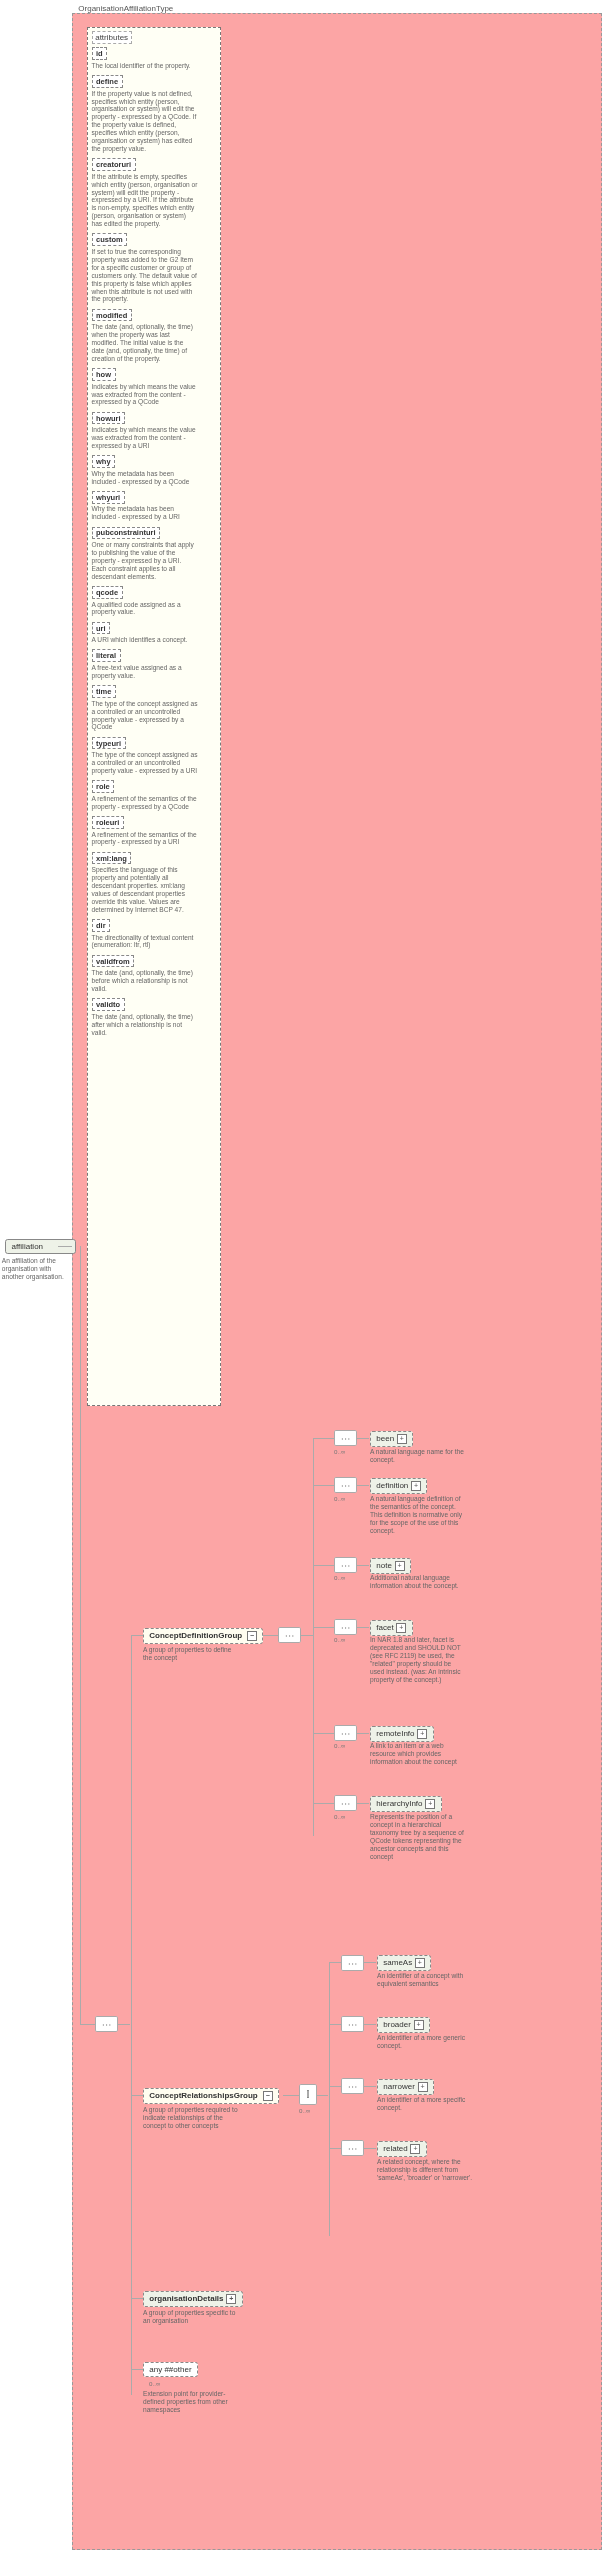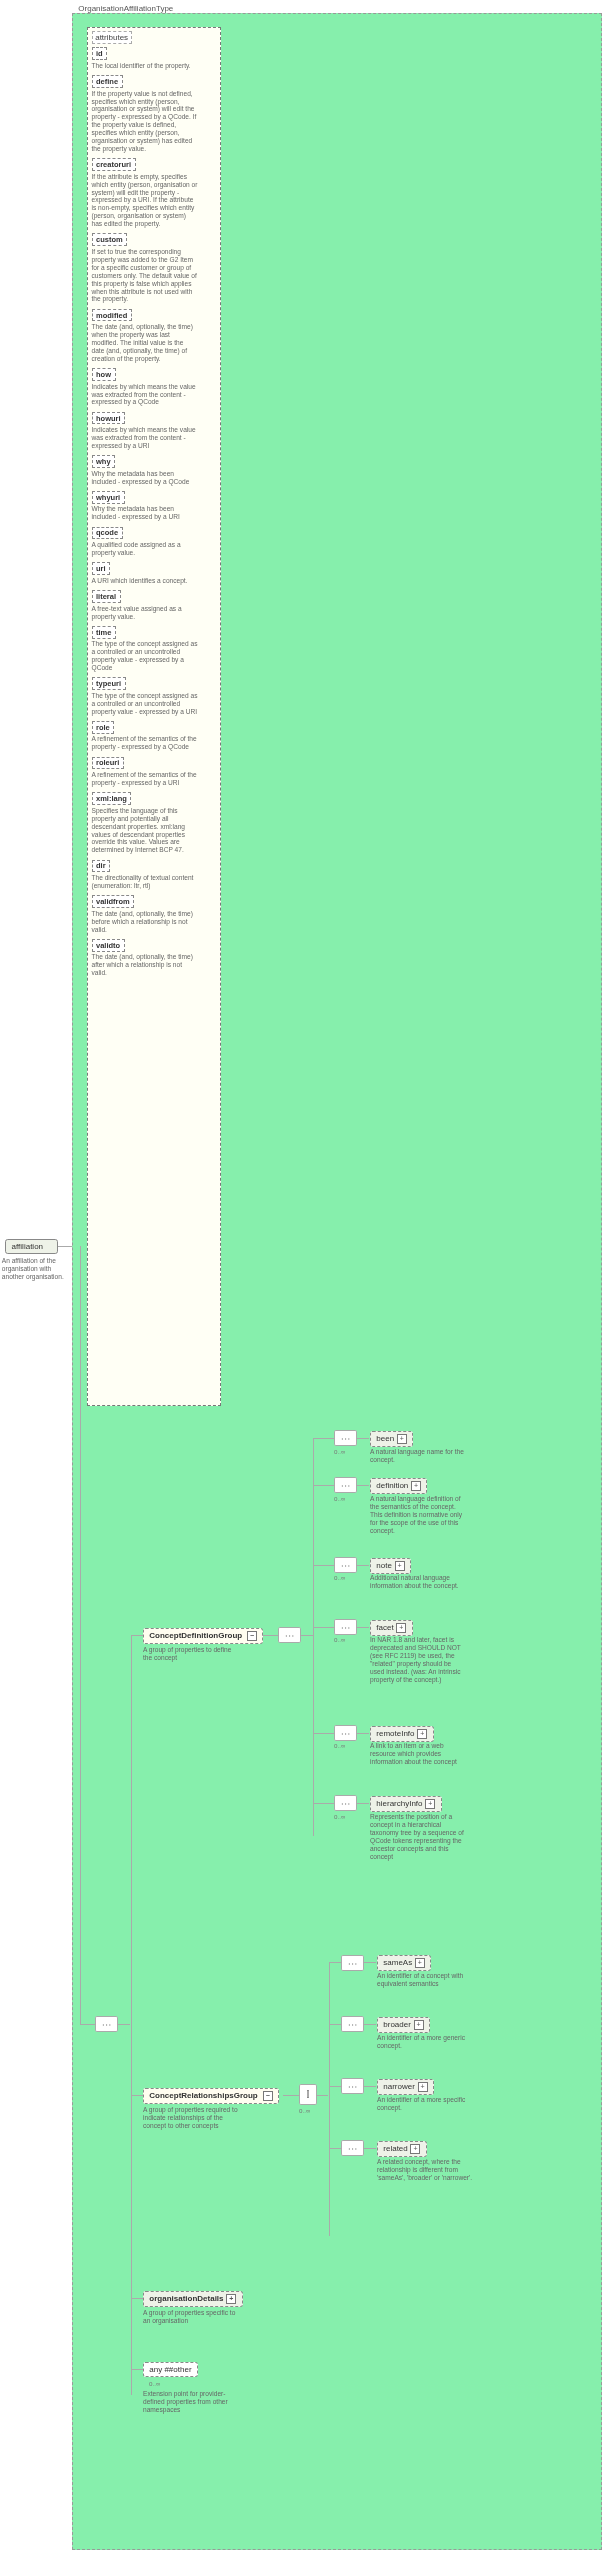--- a/index.html
+++ b/index.html
@@ -10,21 +10,21 @@
     background: #fff;
     width: 610px;
   }
   .canvas {
     position: relative;
     width: 610px;
     height: 2576px;
   }
   .type-box {
     position: absolute;
-    background: #86efac;
+    background: #fca5a5;
     border: 0.9px dashed #999;
     box-sizing: border-box;
   }
   .type-title {
     position: absolute;
     top: -10.6px;
     left: 5.3px;
     font-size: 8px;
     color: #555;
   }
@@ -155,38 +155,39 @@
 </style>
 </head>
 <body>
 
 <div class="canvas">
 
   <div class="type-box" style="left:72px; top:13.3px; width:530px; height:2537px;">
     <span class="type-title">OrganisationAffiliationType</span>
   </div>
 
-  <div class="elem-box" style="left:5.3px; top:1239px; width:53px; border-width:1.8px;">
+  <div class="elem-box" style="left:5.3px; top:1239px; width:71px; border-width:1.8px;">
     <span>affiliation</span>
   </div>
   <div class="elem-desc" style="left:1.8px; top:1257px; width:71px;">An affiliation of the organisation with another organisation.</div>
   <div class="hline" style="left:58px; top:1246px; width:14px;"></div>
 
   <div class="attr-container" style="left:87px; top:26.5px; width:134px; height:1379px;">
     <span class="attr-title">attributes</span>
     <div id="attr-list">
         <div class="attr-item"><span class="attr-name">id</span><div class="attr-desc">The local identifier of the property.</div></div>
         <div class="attr-item"><span class="attr-name">define</span><div class="attr-desc">If the property value is not defined, specifies which entity (person, organisation or system) will edit the property - expressed by a QCode. If the property value is defined, specifies which entity (person, organisation or system) has edited the property value.</div></div>
         <div class="attr-item"><span class="attr-name">creatoruri</span><div class="attr-desc">If the attribute is empty, specifies which entity (person, organisation or system) will edit the property - expressed by a URI. If the attribute is non-empty, specifies which entity (person, organisation or system) has edited the property.</div></div>
         <div class="attr-item"><span class="attr-name">custom</span><div class="attr-desc">If set to true the corresponding property was added to the G2 Item for a specific customer or group of customers only. The default value of this property is false which applies when this attribute is not used with the property.</div></div>
         <div class="attr-item"><span class="attr-name">modified</span><div class="attr-desc">The date (and, optionally, the time) when the property was last modified. The initial value is the date (and, optionally, the time) of creation of the property.</div></div>
         <div class="attr-item"><span class="attr-name">how</span><div class="attr-desc">Indicates by which means the value was extracted from the content - expressed by a QCode</div></div>
         <div class="attr-item"><span class="attr-name">howuri</span><div class="attr-desc">Indicates by which means the value was extracted from the content - expressed by a URI</div></div>
         <div class="attr-item"><span class="attr-name">why</span><div class="attr-desc">Why the metadata has been included - expressed by a QCode</div></div>
         <div class="attr-item"><span class="attr-name">whyuri</span><div class="attr-desc">Why the metadata has been included - expressed by a URI</div></div>
+        <div class="attr-item"><span class="attr-name">pubconstrainturi</span><div class="attr-desc">One or many constraints that apply to publishing the value of the property - expressed by a URI. Each constraint applies to all descendant elements.</div></div>
         <div class="attr-item"><span class="attr-name">qcode</span><div class="attr-desc">A qualified code assigned as a property value.</div></div>
         <div class="attr-item"><span class="attr-name">uri</span><div class="attr-desc">A URI which identifies a concept.</div></div>
         <div class="attr-item"><span class="attr-name">literal</span><div class="attr-desc">A free-text value assigned as a property value.</div></div>
         <div class="attr-item"><span class="attr-name">time</span><div class="attr-desc">The type of the concept assigned as a controlled or an uncontrolled property value - expressed by a QCode</div></div>
         <div class="attr-item"><span class="attr-name">typeuri</span><div class="attr-desc">The type of the concept assigned as a controlled or an uncontrolled property value - expressed by a URI</div></div>
         <div class="attr-item"><span class="attr-name">role</span><div class="attr-desc">A refinement of the semantics of the property - expressed by a QCode</div></div>
         <div class="attr-item"><span class="attr-name">roleuri</span><div class="attr-desc">A refinement of the semantics of the property - expressed by a URI</div></div>
         <div class="attr-item"><span class="attr-name">xml:lang</span><div class="attr-desc">Specifies the language of this property and potentially all descendant properties. xml:lang values of descendant properties override this value. Values are determined by Internet BCP 47.</div></div>
         <div class="attr-item"><span class="attr-name">dir</span><div class="attr-desc">The directionality of textual content (enumeration: ltr, rtl)</div></div>
         <div class="attr-item"><span class="attr-name">validfrom</span><div class="attr-desc">The date (and, optionally, the time) before which a relationship is not valid.</div></div>

